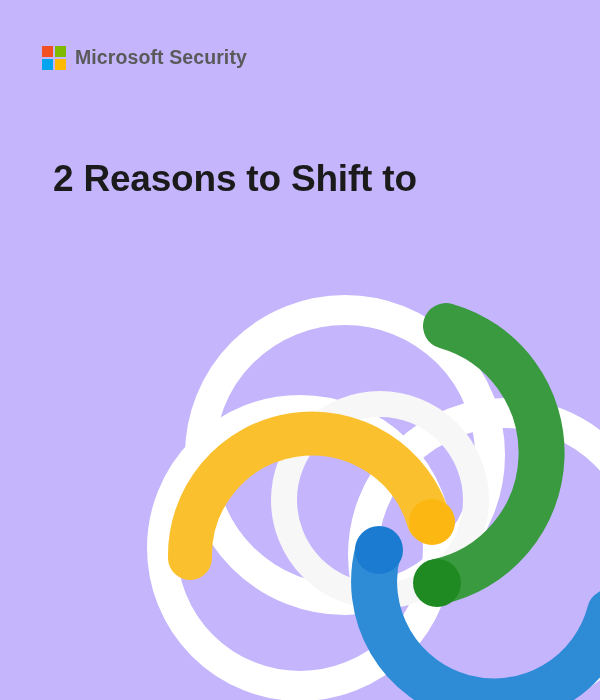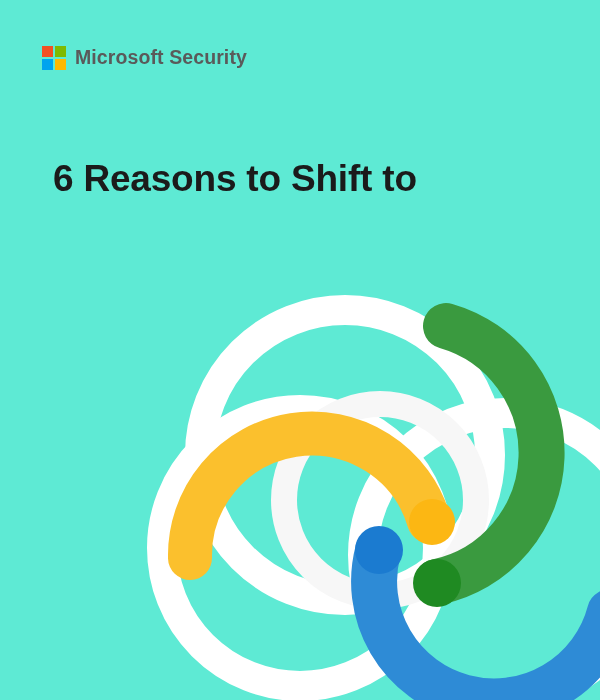--- a/index.html
+++ b/index.html
@@ -12,21 +12,21 @@
     font-family: "Liberation Sans", "DejaVu Sans", sans-serif;
     background: #ffffff;
   }
 
   
   #cover {
     position: relative;
     width: 600px;
     height: 700px;
     overflow: hidden;
-    background: #5eead4;
+    background: #c4b5fd;
   }
 
   
   #brand {
     position: absolute;
     left: 42px;
     top: 46px;
     display: flex;
     align-items: center;
     gap: 9px;
@@ -126,16 +126,16 @@
     <span id="ms-logo">
       <i style="background:#f25022"></i>
       <i style="background:#7fba00"></i>
       <i style="background:#00a4ef"></i>
       <i style="background:#ffb900"></i>
     </span>
     <span id="brand-name">Microsoft Security</span>
   </div>
 
   <h1 id="headline">
-    <span class="line">6 Reasons to Shift to</span>
+    <span class="line">2 Reasons to Shift to</span>
   </h1>
 
 </div>
 
 </body></html>

